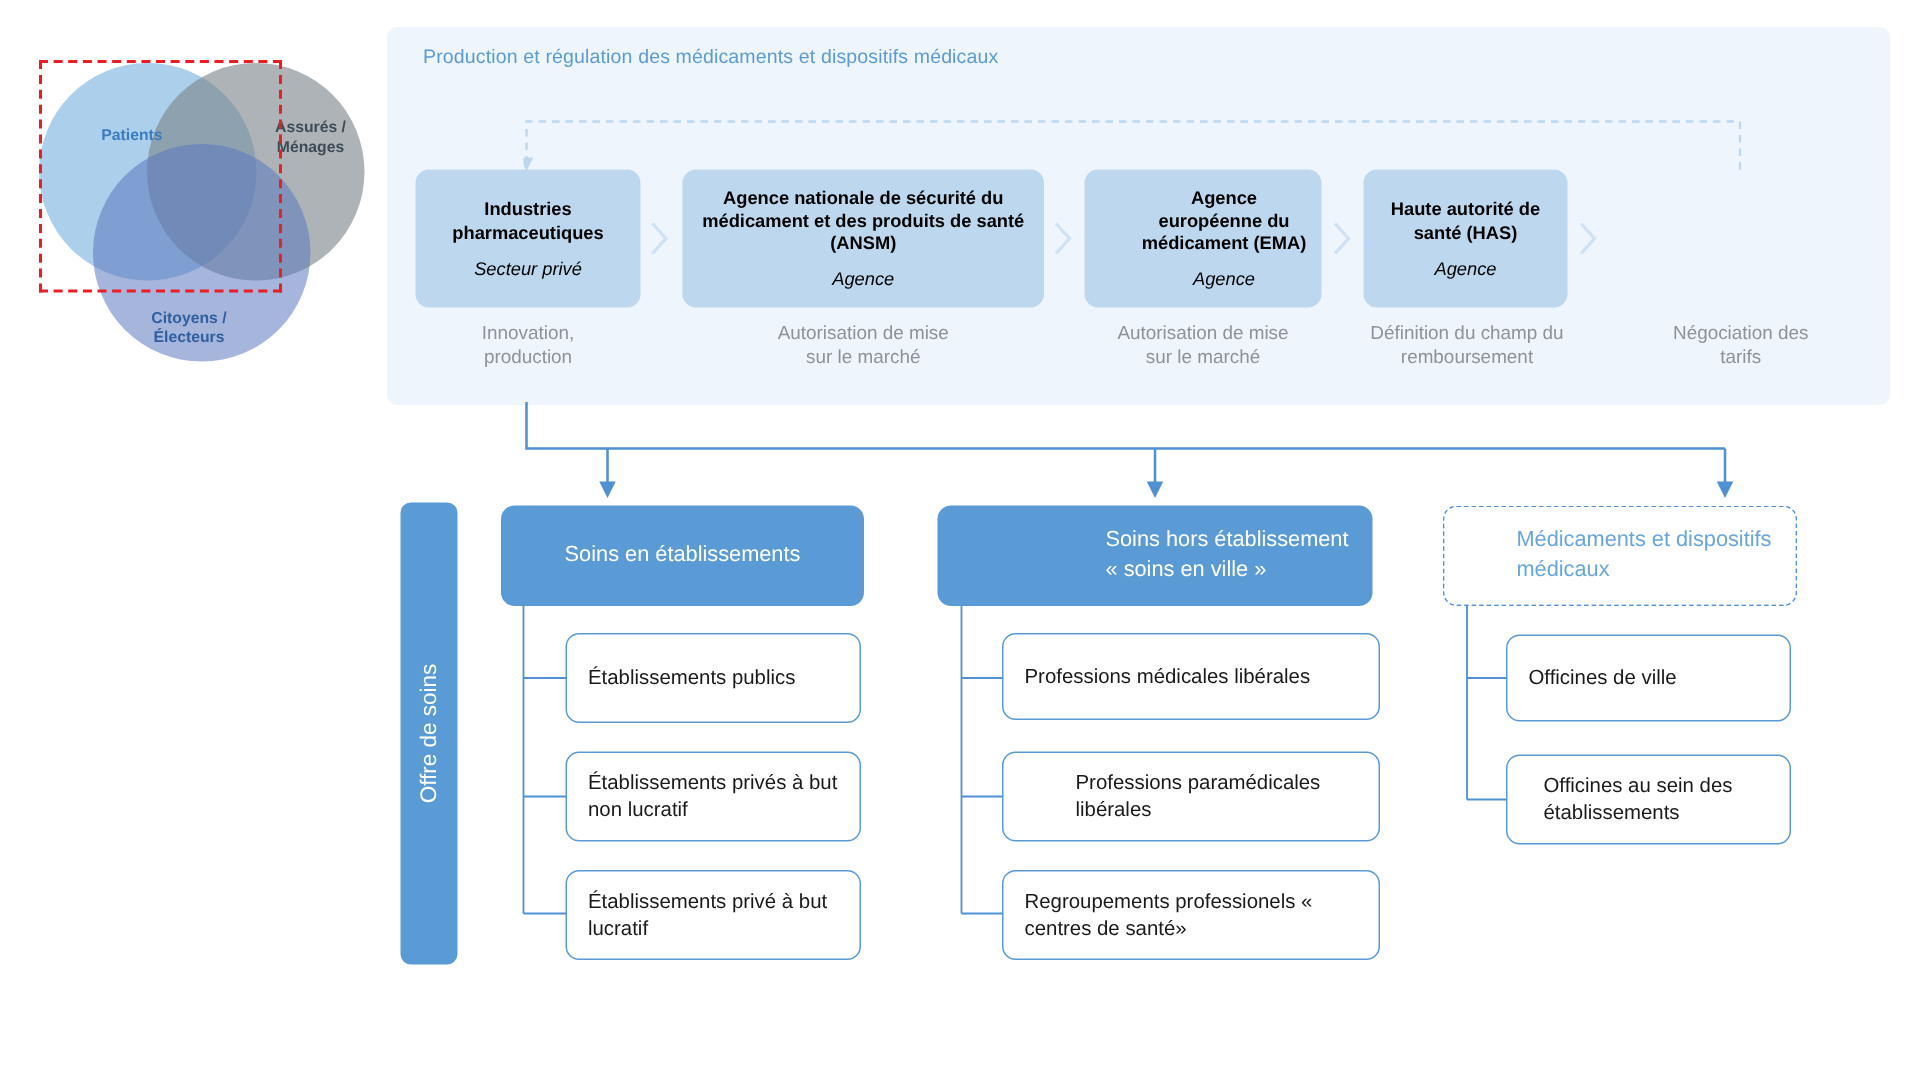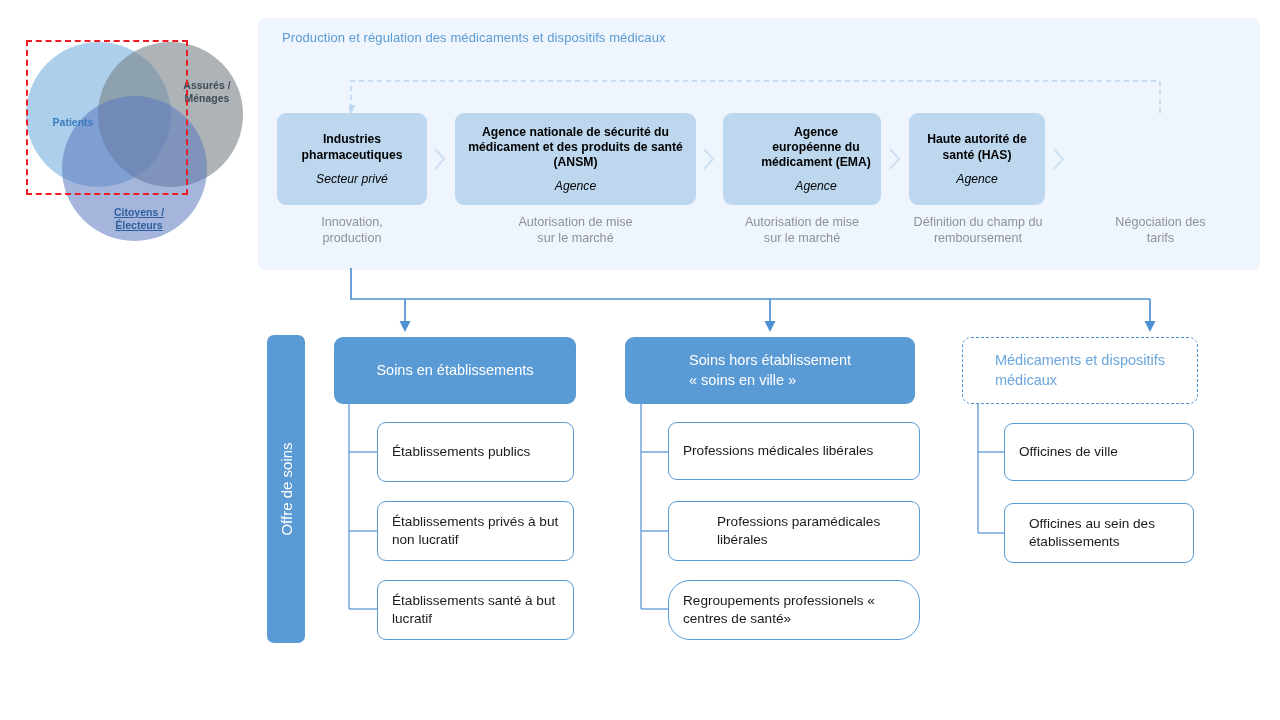--- a/index.html
+++ b/index.html
@@ -12,23 +12,23 @@
   }
   .stage{position:absolute;left:0;top:0;width:1280px;height:720px;}
 
   
   #venn{position:absolute;left:8px;top:24px;width:250px;height:225px;}
   .venn-circle{position:absolute;border-radius:50%;}
   #venn-patients{left:18px;top:18px;width:145px;height:145px;background:rgba(157,199,232,0.85);}
   #venn-assures{left:90px;top:18px;width:145px;height:145px;background:rgba(122,132,138,0.62);}
   #venn-citoyens{left:54px;top:72px;width:145px;height:145px;background:rgba(91,120,190,0.55);}
   .venn-label{position:absolute;font-size:10.5px;font-weight:bold;line-height:1.25;text-align:center;}
-  #venn-label-patients{left:30px;top:60px;width:70px;color:#3b7cc0;margin-top:32px;}
+  #venn-label-patients{left:45px;top:60px;width:70px;color:#3b7cc0;}
   #venn-label-assures{left:158px;top:55px;width:82px;color:#3f4b55;}
-  #venn-label-citoyens{left:88px;top:182px;width:86px;color:#2f5f9e;text-decoration:underline;}
+  #venn-label-citoyens{left:75px;top:182px;width:86px;color:#2f5f9e;}
   #venn-selection{position:absolute;left:18px;top:16px;width:162px;height:155px;
      border:2px dashed #ee1c25;box-sizing:border-box;}
 
   
   #top-panel{position:absolute;left:258px;top:18px;width:1002px;height:252px;
      background:#eef5fc;border-radius:7px;}
   #panel-title{position:absolute;left:282px;top:30px;font-size:13px;color:#5b9bd5;
      letter-spacing:.1px;}
 
   .proc-box{position:absolute;background:#bdd7ee;border-radius:9px;
@@ -51,21 +51,21 @@
   #offre-bar{position:absolute;left:267px;top:335px;width:38px;height:308px;
      background:#5b9bd5;border-radius:7px;}
   #offre-bar-label{position:absolute;left:50%;top:50%;
      transform:translate(-50%,-50%) rotate(-90deg);
      white-space:nowrap;color:#fff;font-size:15px;}
 
   
   .cat-head{position:absolute;background:#5b9bd5;border-radius:9px;color:#fff;
      font-size:14.5px;line-height:1.35;box-sizing:border-box;display:flex;align-items:center;}
   .cat-head.center{justify-content:center;text-align:center;padding:0 14px;}
-  .cat-head.left{justify-content:center;text-align:left;padding:0 16px;}
+  .cat-head.left{justify-content:flex-end;text-align:left;padding:0 16px;}
   .cat-head.dashed{background:transparent;border:1.6px dashed #4f91d4;color:#6aa6dd;}
 
   
   .leaf{position:absolute;background:#fff;border:1.1px solid #5b9bd5;border-radius:9px;
      box-sizing:border-box;display:flex;align-items:center;padding:0 14px;
      font-size:13.6px;color:#1a1a1a;line-height:1.35;}
 
   .tree-lines{position:absolute;}
   .tree-lines svg{display:block;}
 </style>
@@ -202,21 +202,21 @@
     </svg>
   </div>
 
   <div class="leaf" style="left:377px;top:501px;width:197px;height:60px;">
     <span>Établissements privés à but non lucratif</span>
   </div>
   <div class="leaf" style="left:377px;top:422px;width:197px;height:60px;">
     <span>Établissements publics</span>
   </div>
   <div class="leaf" style="left:377px;top:580px;width:197px;height:60px;">
-    <span>Établissements santé à but lucratif</span>
+    <span>Établissements privé à but lucratif</span>
   </div>
 
   <div class="cat-head left" style="left:625px;top:337px;width:290px;height:67px;">
     <span>
       <span>Soins hors établissement</span><br>
       <span>« soins en ville »</span>
     </span>
   </div>
 
   <div class="tree-lines" style="left:640px;top:404px;">
@@ -229,21 +229,21 @@
       </g>
     </svg>
   </div>
 
   <div class="leaf" style="left:668px;top:422px;width:252px;height:58px;">
     <span>Professions médicales libérales</span>
   </div>
   <div class="leaf" style="left:668px;top:501px;width:252px;height:60px;padding-left:48px;">
     <span>Professions paramédicales libérales</span>
   </div>
-  <div class="leaf" style="left:668px;top:580px;width:252px;height:60px;border-radius:22px;">
+  <div class="leaf" style="left:668px;top:580px;width:252px;height:60px;">
     <span>Regroupements professionels « centres de santé»</span>
   </div>
 
   <div class="cat-head left dashed" style="left:962px;top:337px;width:236px;height:67px;">
     <span>
       <span>Médicaments et dispositifs</span><br>
       <span>médicaux</span>
     </span>
   </div>
 

